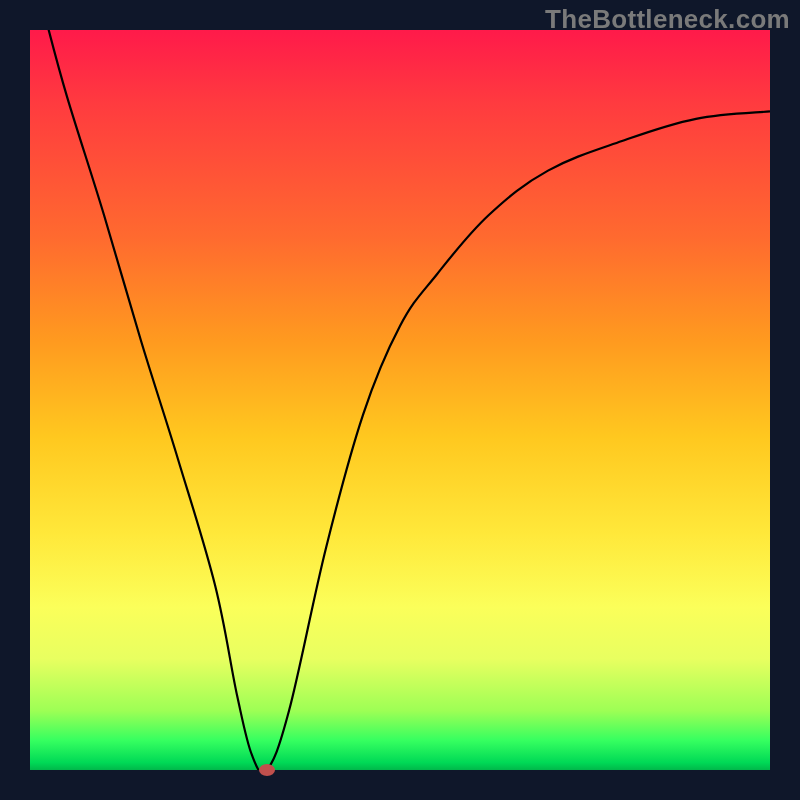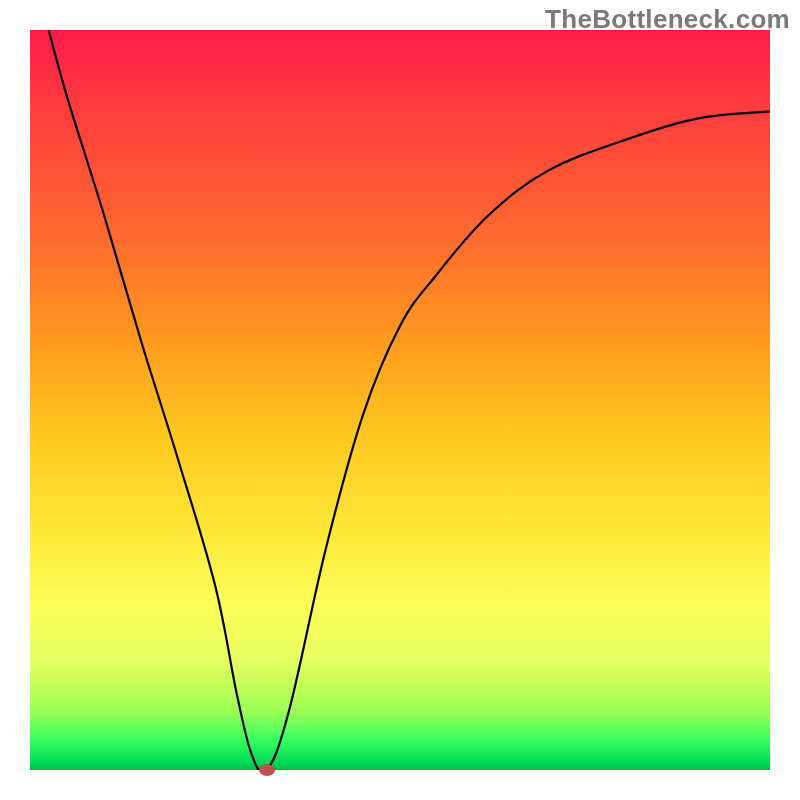--- a/index.html
+++ b/index.html
@@ -1,21 +1,21 @@
 <!DOCTYPE html>
 <html><head>
 <meta charset="utf-8">
 <style>
   * { margin: 0; padding: 0; box-sizing: border-box; }
   html, body { width: 800px; height: 800px; overflow: hidden; background: #000; }
   .stage {
     position: relative;
     width: 800px;
     height: 800px;
-    background: #ffffff;
+    background: #0f172a;
   }
   .watermark {
     position: absolute;
     top: 4px;
     right: 10px;
     font-family: Arial, Helvetica, sans-serif;
     font-size: 26px;
     font-weight: 600;
     color: #7a7a7a;
     letter-spacing: 0.3px;

